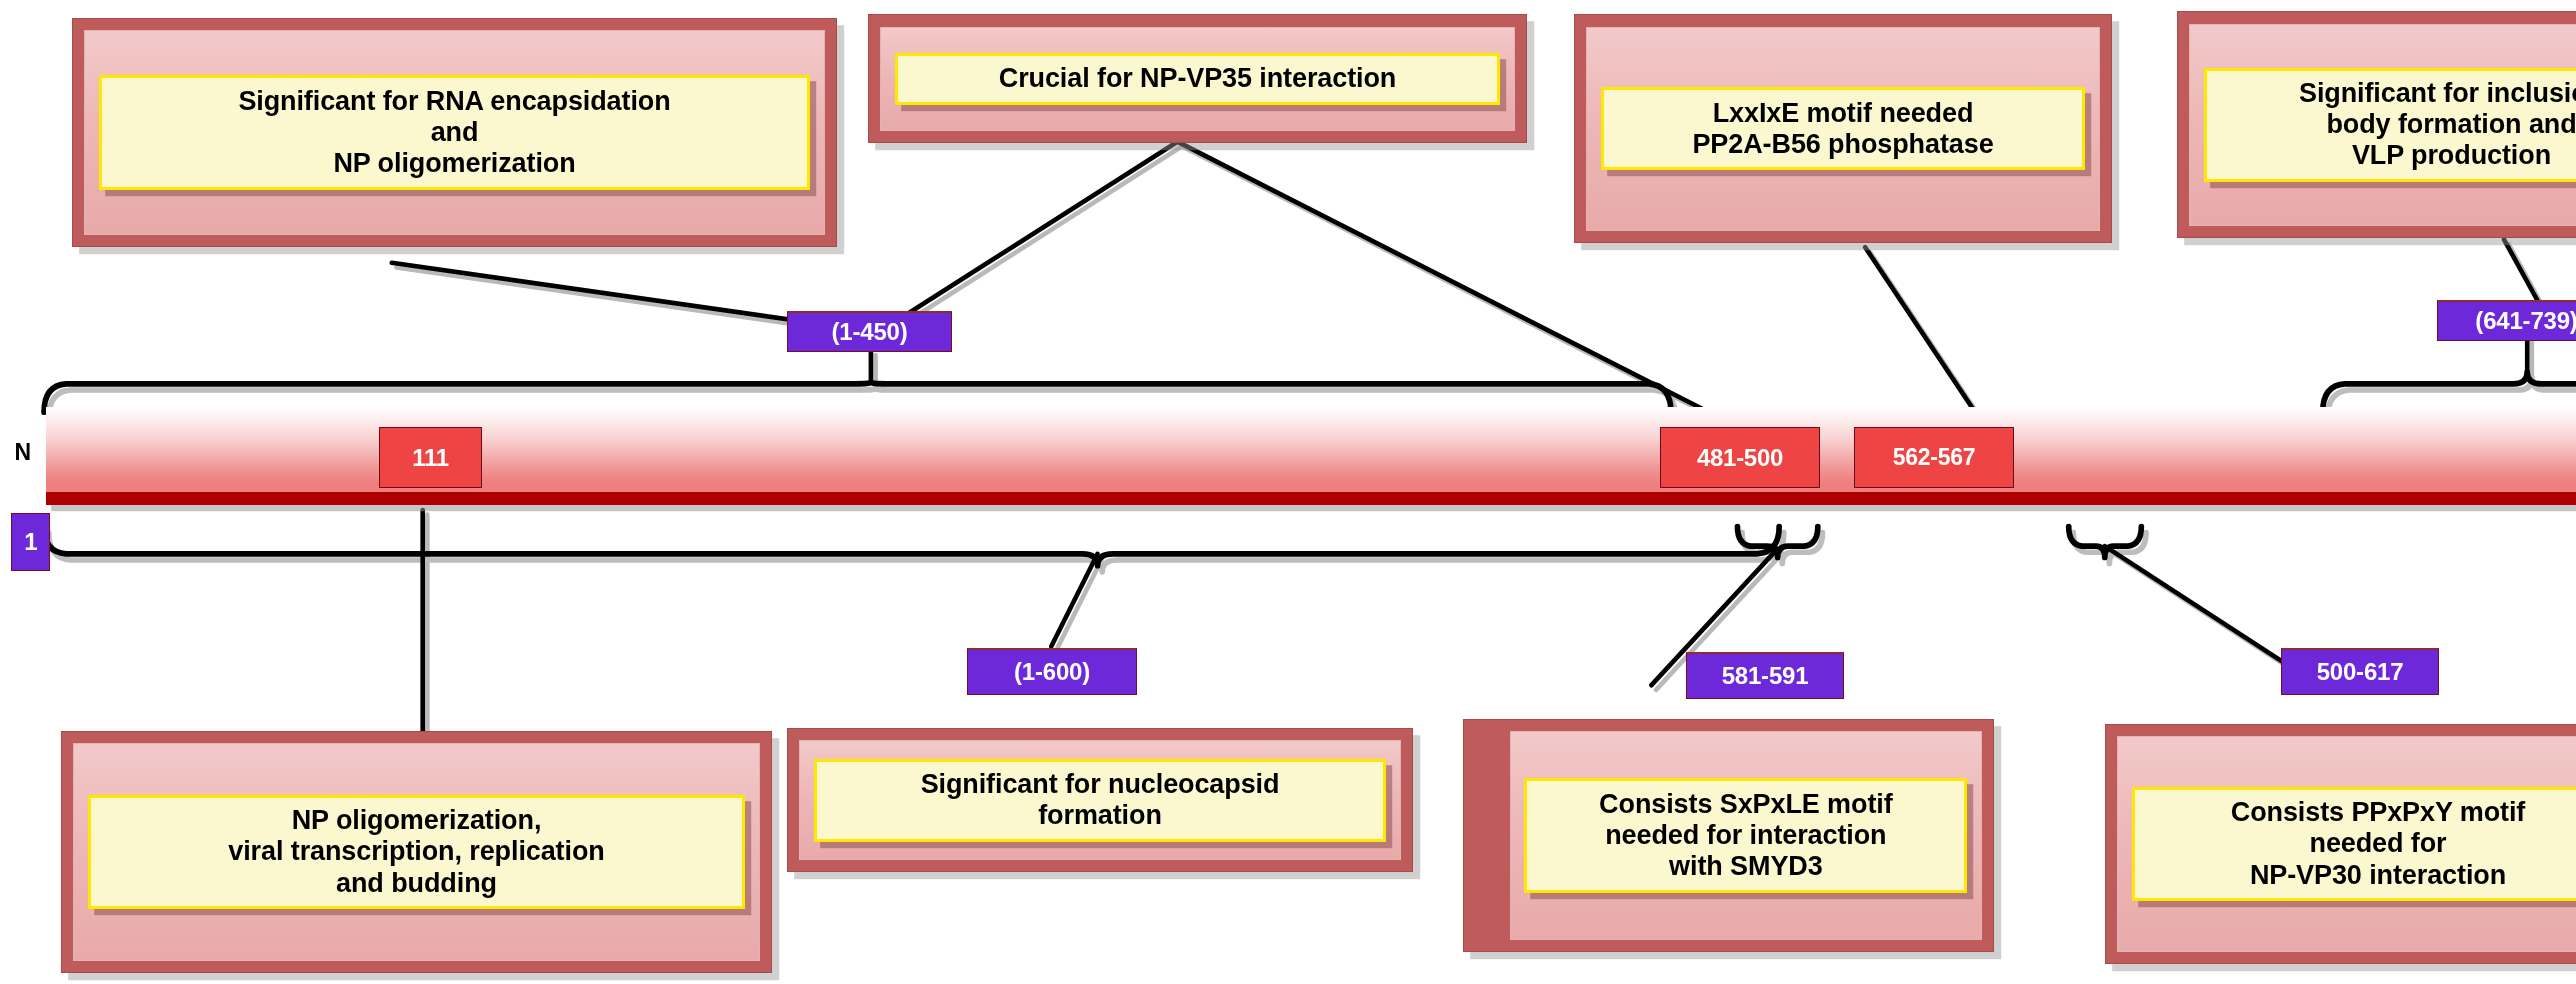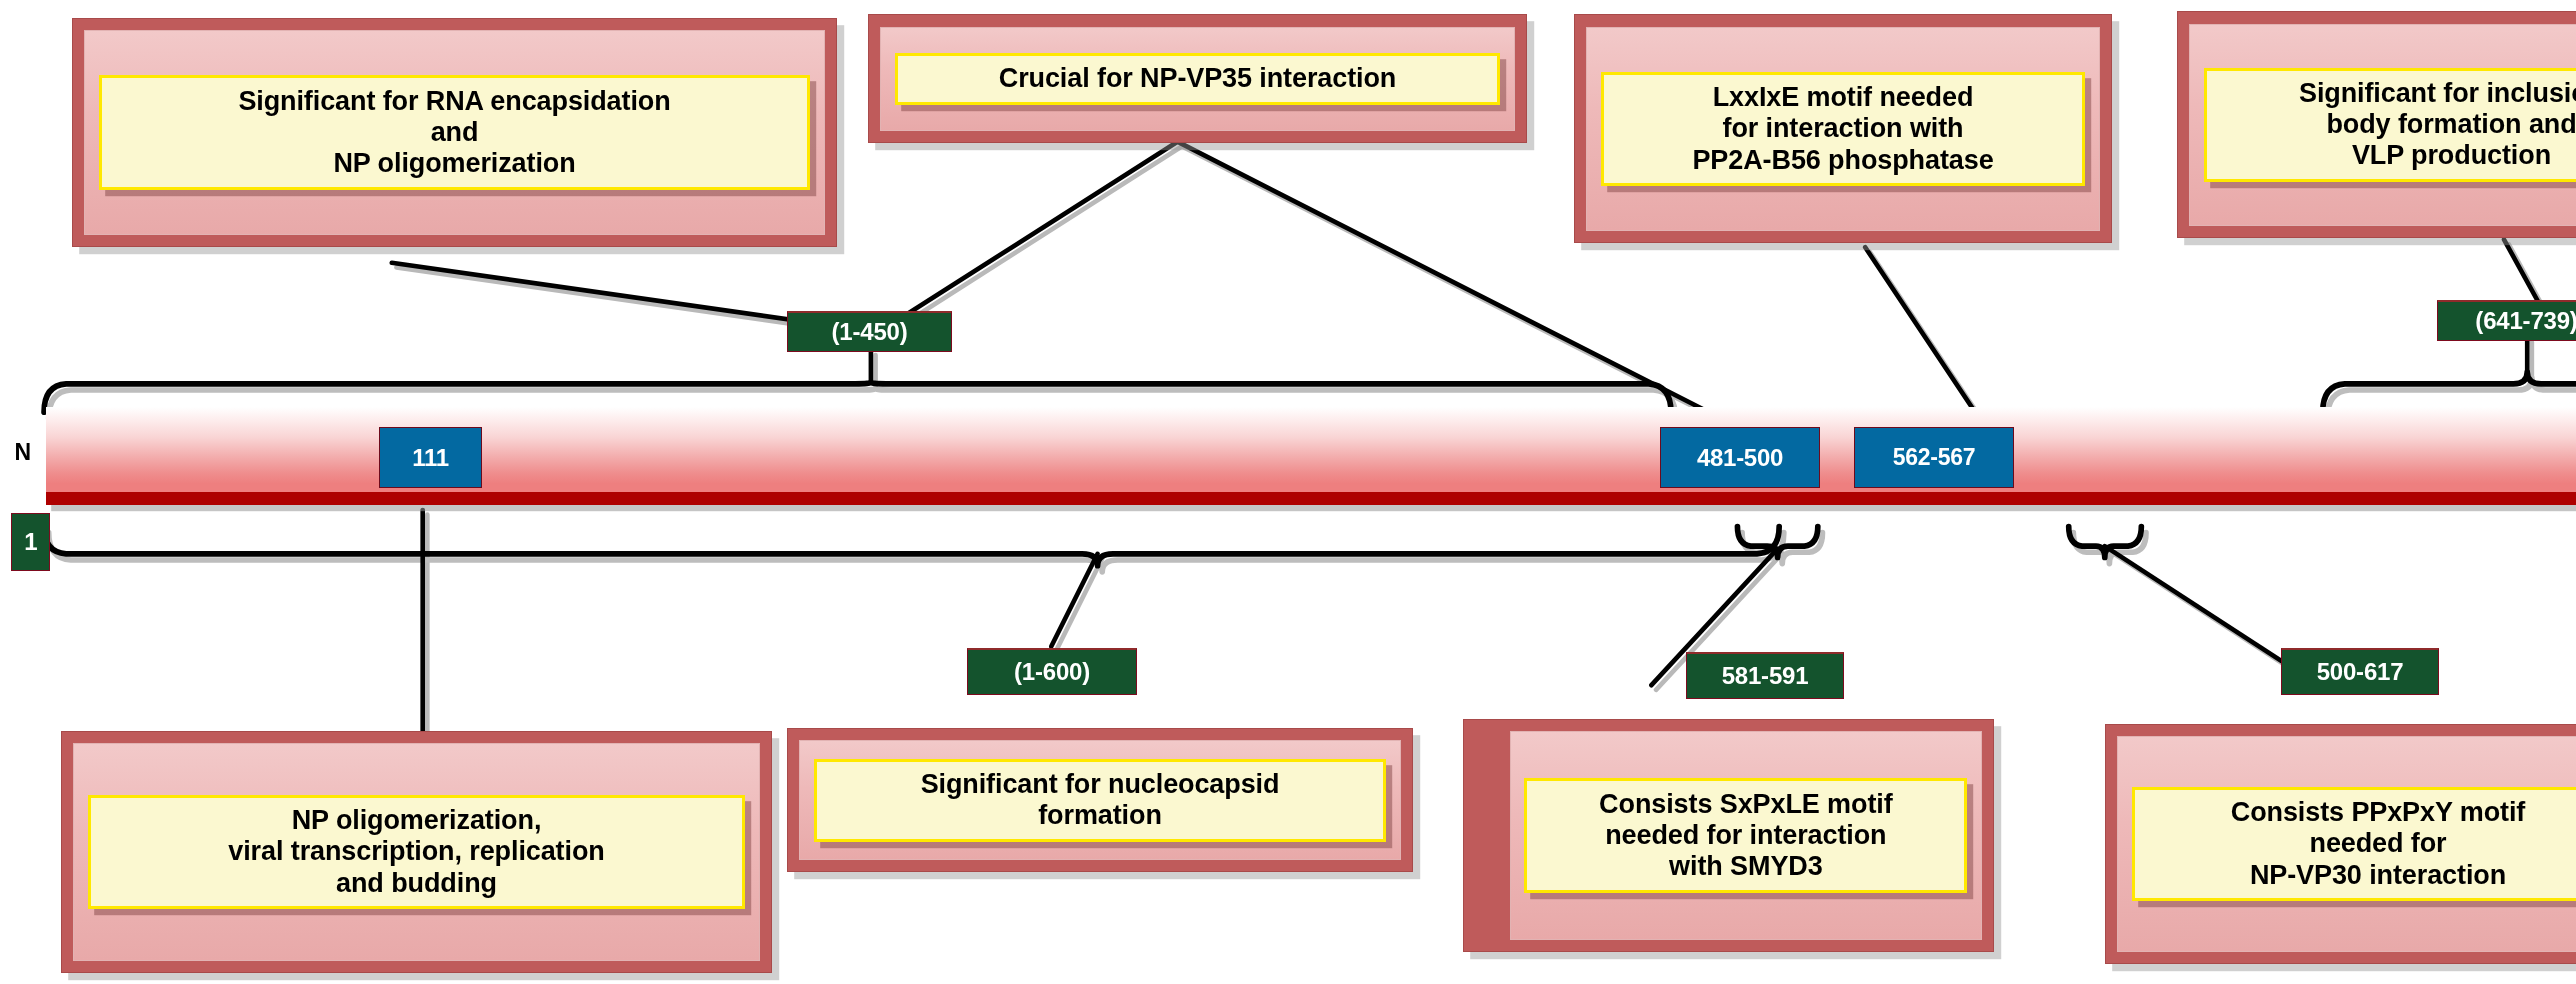--- a/index.html
+++ b/index.html
@@ -46,21 +46,21 @@
     color:#000;
     font-weight:bold;
     line-height:1.16;
     letter-spacing:-0.1px;
   }
 
   
   .tag{
     position:absolute;
     box-sizing:border-box;
-    background:#14532d;
+    background:#6d28d9;
     border:0.5px solid #7d0a1e;
     color:#ffffff;
     font-weight:bold;
     display:flex;align-items:center;justify-content:center;
     text-align:right;
     letter-spacing:-0.2px;
     white-space:nowrap;
   }
   .tag.flat{border-top:2.1px solid #8f2b2b;}
 
@@ -82,21 +82,21 @@
   .terminus{
     position:absolute;
     font-weight:bold;
     color:#000;
     font-size:23px;
   }
   
   .domainblk{
     position:absolute;
     box-sizing:border-box;
-    background:#0369a1;
+    background:#ef4444;
     border:1px solid #6d0a1c;
     color:#fff;font-weight:bold;
     display:flex;align-items:center;justify-content:center;
     letter-spacing:-0.3px;
     white-space:nowrap;
   }
 </style>
 </head>
 <body>
 
@@ -205,21 +205,20 @@
       <div class="note" style="font-size:27px;">
         <div>Crucial for NP-VP35 interaction</div>
       </div>
     </div>
   </div>
 
   <div class="callout" style="left:1574px; top:14.4px; width:538px; height:229px;">
     <div class="callout-inner">
       <div class="note" style="font-size:27px;">
         <div>LxxIxE motif needed</div>
-        <div>for interaction with</div>
         <div>PP2A-B56 phosphatase</div>
       </div>
     </div>
   </div>
 
   <div class="callout" style="left:2177px; top:11.3px; width:549px; height:227px;">
     <div class="callout-inner">
       <div class="note" style="font-size:27px;">
         <div>Significant for inclusion</div>
         <div>body formation and</div>

